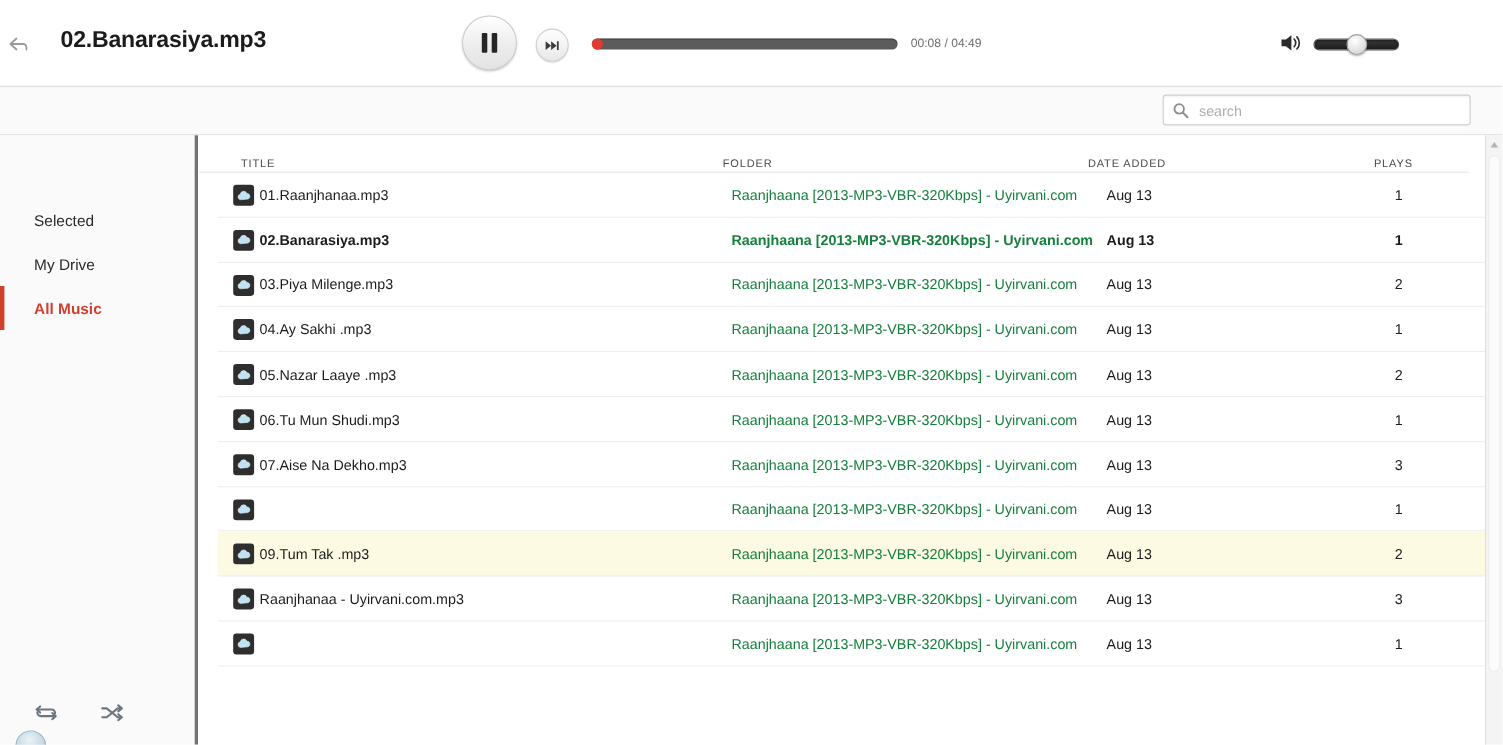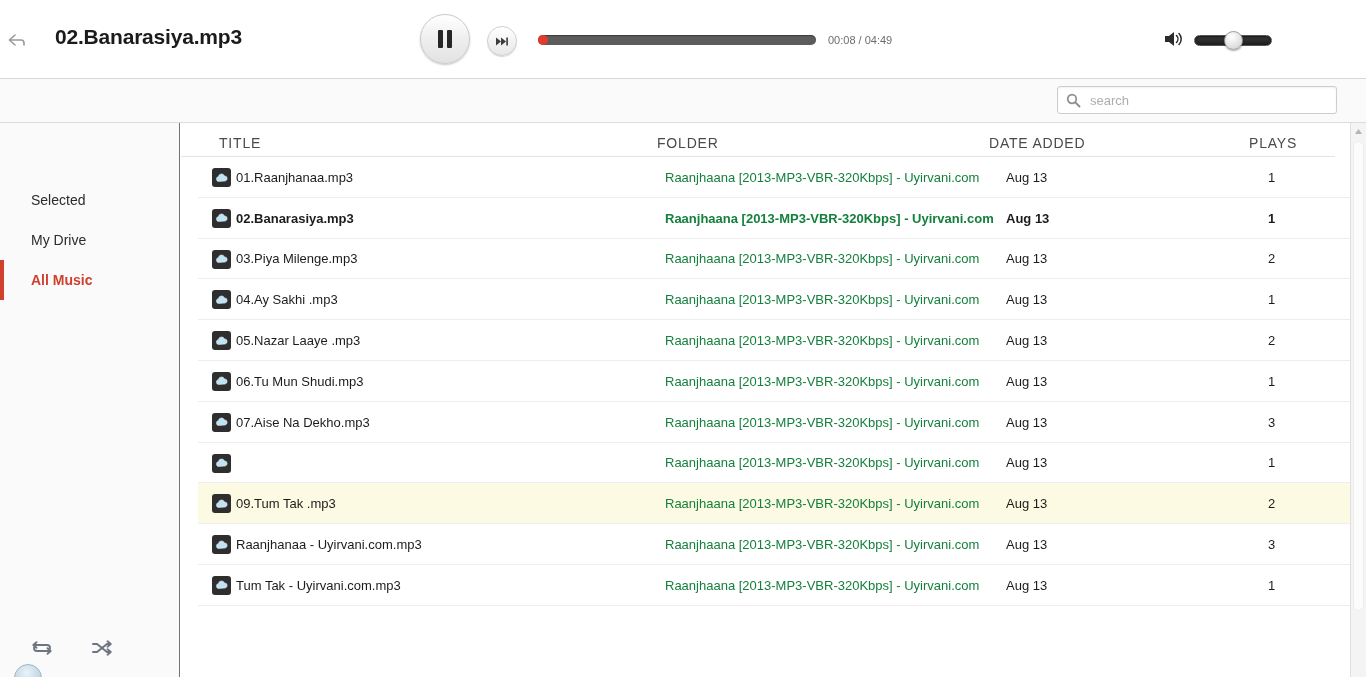--- a/index.html
+++ b/index.html
@@ -181,21 +181,21 @@
     color: #333;
   }
   .search-input::placeholder { color: #aeaeae; }
 
   
   .sidebar {
     position: absolute;
     top: 123px; left: 0;
     width: 180px; height: 554px;
     background: #fafafa;
-    border-right: 1px solid #737373;
+    border-right: 3px solid #737373;
   }
   .nav-item {
     position: absolute;
     left: 0;
     width: 180px; height: 40px;
     display: flex; align-items: center;
     padding-left: 31px;
     font-size: 14px;
     color: #2b2b2b;
     cursor: pointer;
@@ -239,22 +239,22 @@
 
   .table-head {
     position: relative;
     height: 34px;
     width: 1154px;
     border-bottom: 1px solid #e3e3e3;
     background: #fff;
   }
   .th {
     position: absolute;
-    top: 12px;
-    font-size: 14px;
+    top: 21px;
+    font-size: 10px;
     letter-spacing: 0.8px;
     color: #4a4a4a;
     text-transform: uppercase;
     cursor: pointer;
     text-align: center;
   }
   .th-title  { left: 38px; }
   .th-folder { left: 476px; }
   .th-date   { left: 808px; }
   .th-plays  { left: 1068px; }
@@ -527,21 +527,20 @@
           <div class="cell c-folder">Raanjhaana [2013-MP3-VBR-320Kbps] - Uyirvani.com</div>
           <div class="cell c-date">Aug 13</div>
           <div class="cell c-plays">3</div>
         </div>
         <div class="row">
           <span class="file-icon">
             <svg width="14" height="10" viewBox="0 0 14 10">
               <path d="M3.6 8.6 a2.6 2.6 0 0 1 -0.2 -5.1 a3.2 3.2 0 0 1 6.1 -0.6 a2.6 2.6 0 0 1 0.8 5.1 Z" fill="#bfe3f2" stroke="#e9f6fb" stroke-width="0.5"></path>
             </svg>
           </span>
-          <div class="cell c-title">Tum Tak - Uyirvani.com.mp3</div>
           <div class="cell c-folder">Raanjhaana [2013-MP3-VBR-320Kbps] - Uyirvani.com</div>
           <div class="cell c-date">Aug 13</div>
           <div class="cell c-plays">1</div>
         </div>
       </div>
   </div>
 
   <div class="scrollbar">
     <div class="sb-arrow">
       <svg width="9" height="7" viewBox="0 0 9 7">

